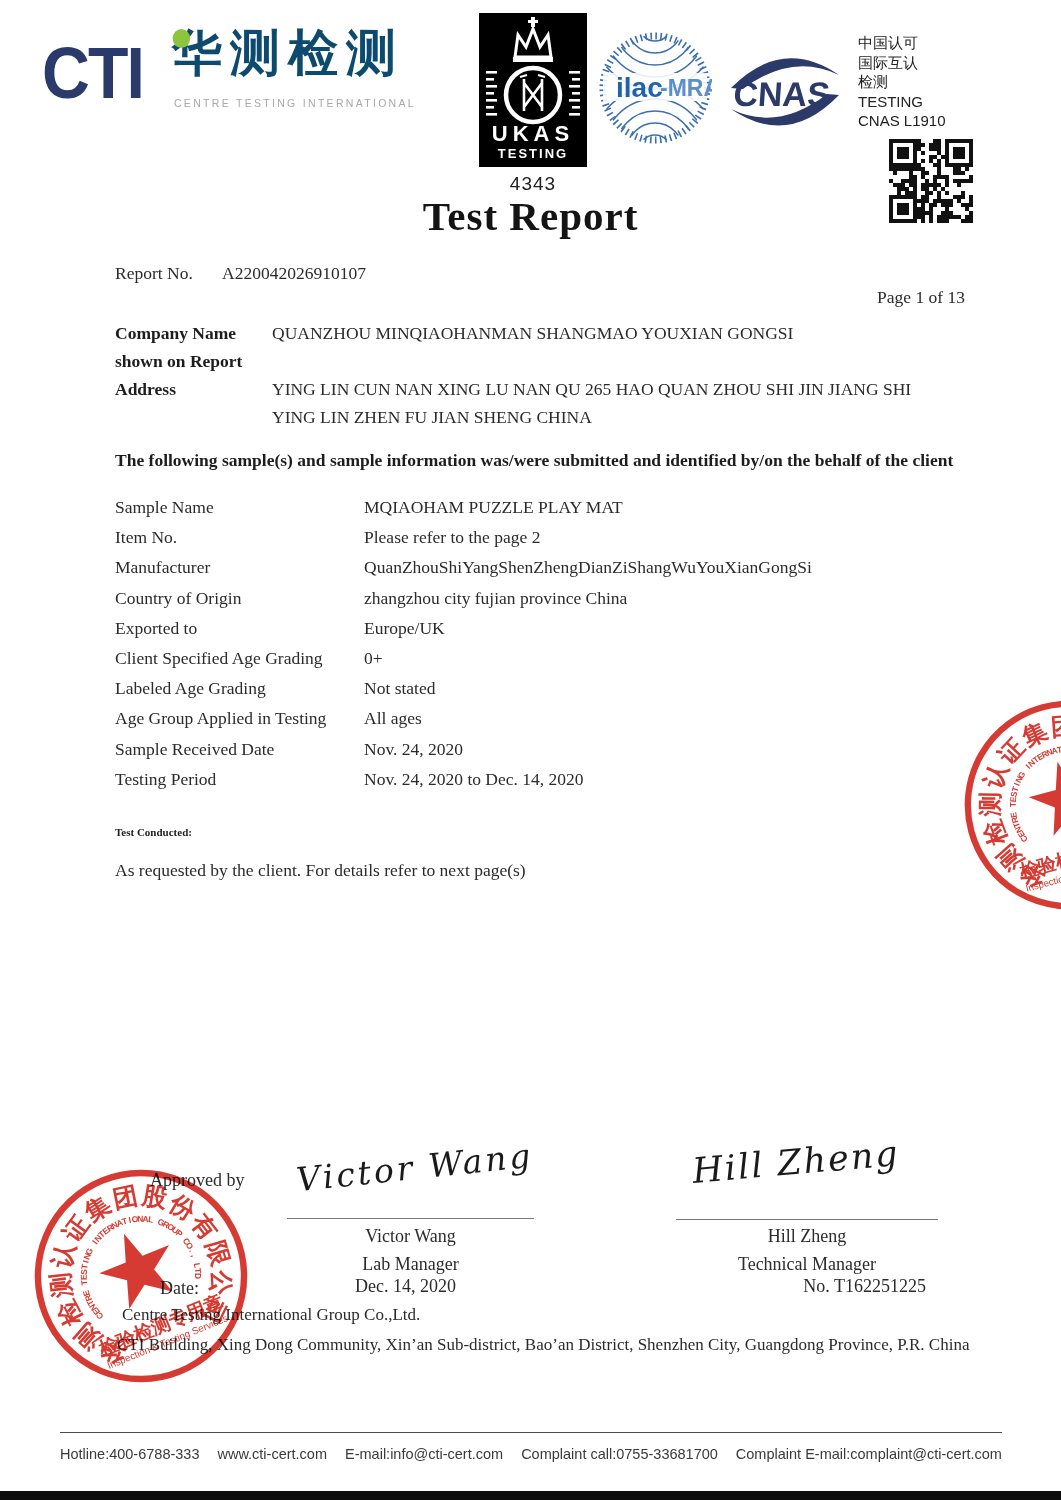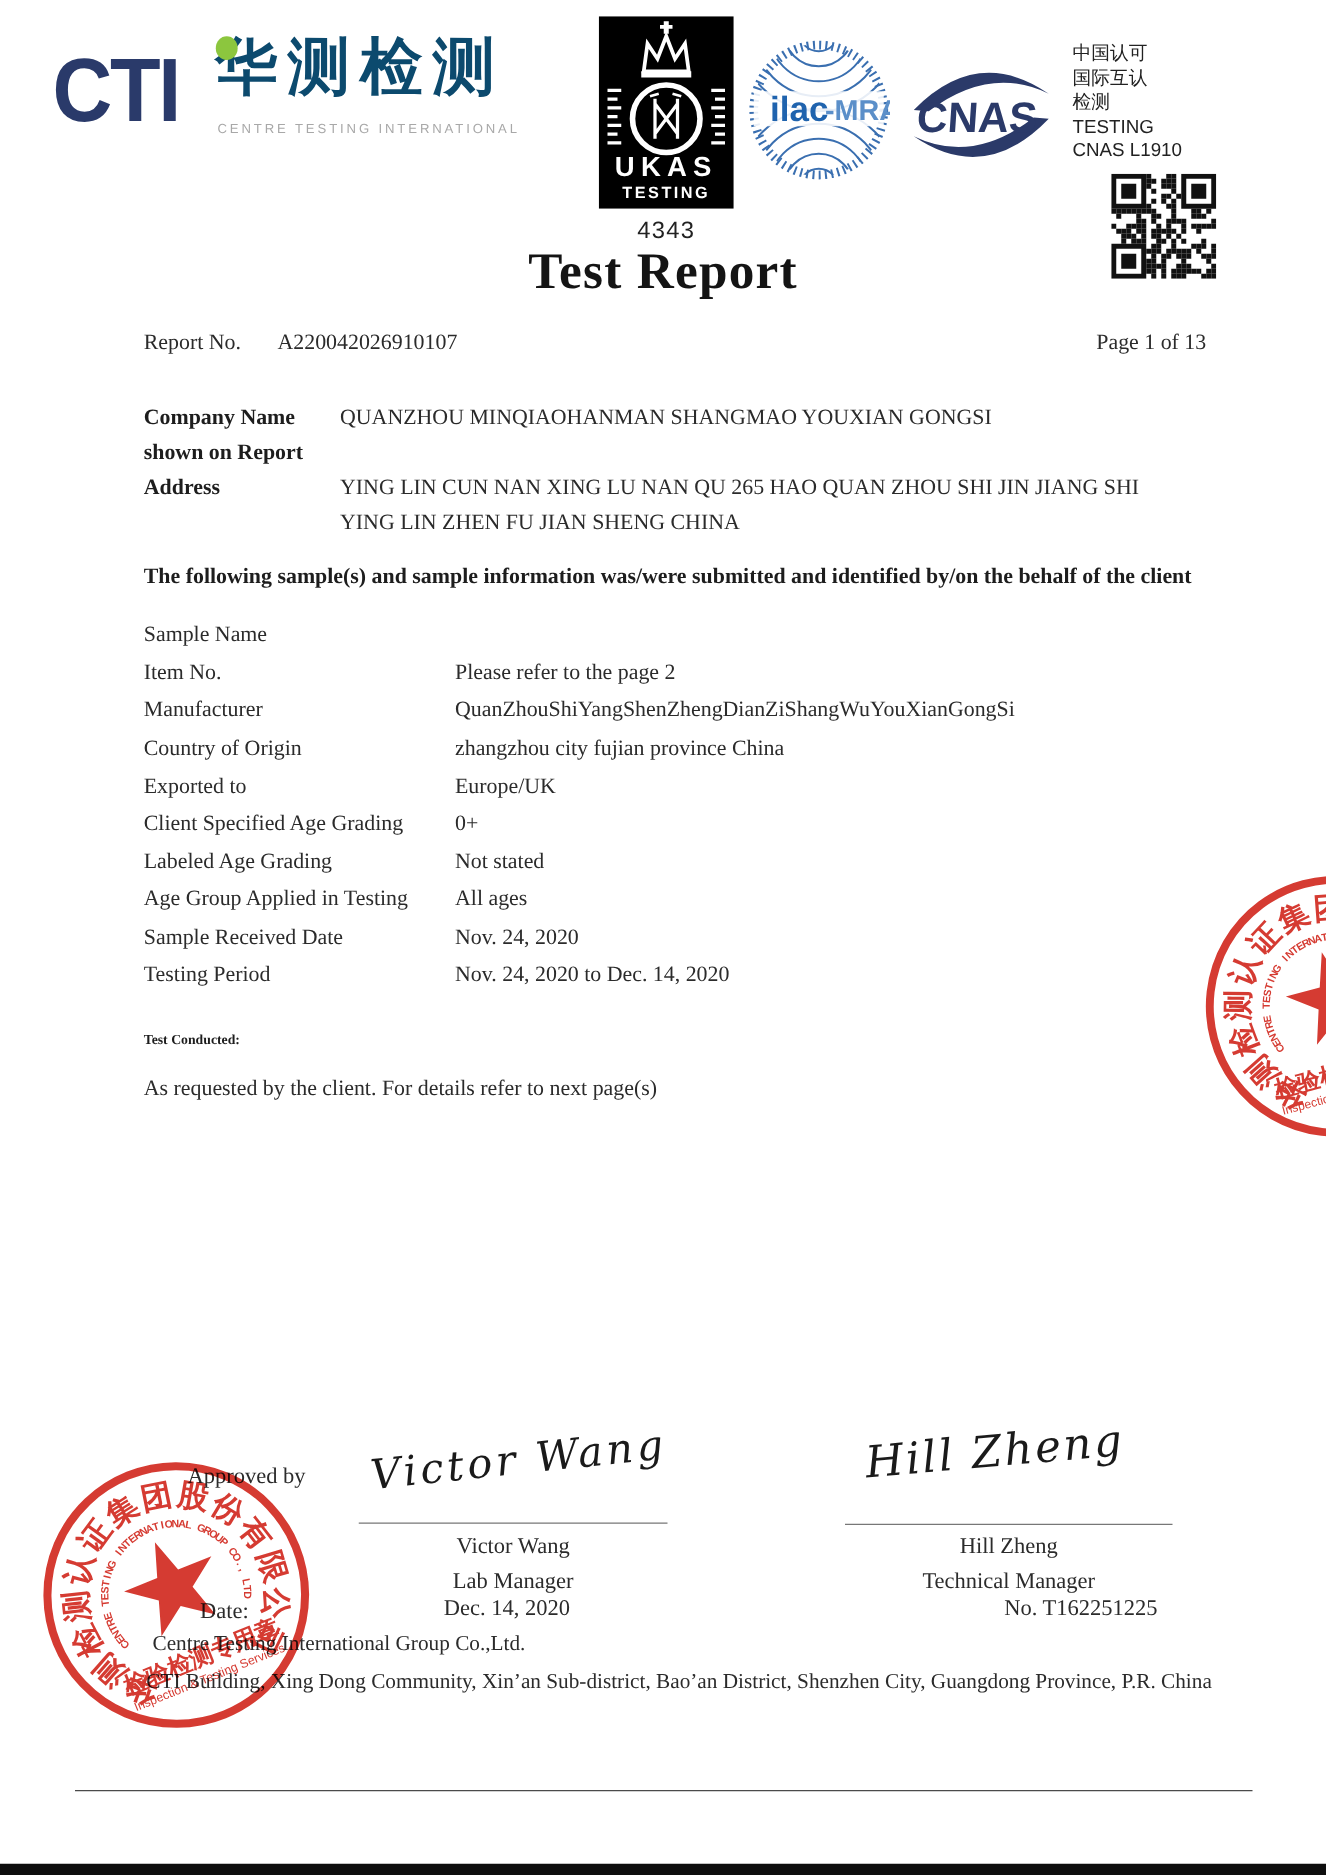--- a/index.html
+++ b/index.html
@@ -21,21 +21,21 @@
   #ilac-wrap{left:598px;top:31px;width:114px;height:114px;}
   #cnas-wrap{left:724px;top:48px;width:122px;height:88px;}
   #accred{left:858px;top:33px;font-family:"Liberation Sans",sans-serif;font-size:15px;
           color:#222;line-height:19.5px;}
   #qr{left:889px;top:139px;width:84px;height:84px;}
 
   
   #title{left:0;top:192px;width:100%;text-align:center;font-size:41px;font-weight:bold;color:#141414;letter-spacing:1px;}
   #report-row{left:115px;top:263px;width:850px;font-size:17.5px;display:flex;}
   #report-no-label{width:107px;}
-  #page-info{margin-left:auto;}
+  #page-info{margin-left:auto;margin-top:24px;}
 
   
   #company{left:115px;top:319px;font-size:17.5px;}
   #company .crow{display:grid;grid-template-columns:157px 693px;line-height:28px;}
   #company .clabel{font-weight:bold;color:#1d1d1d;}
 
   
   #intro{left:115px;top:449px;width:848px;font-size:17.5px;font-weight:bold;color:#1d1d1d;line-height:22px;}
 
   
@@ -356,20 +356,21 @@
       <span></span>
       <span>YING LIN ZHEN FU JIAN SHENG CHINA</span>
     </div>
   </div>
 
   <div class="abs" id="intro">The following sample(s) and sample information was/were submitted and identified by/on the behalf of the client</div>
 
   <div class="abs" id="samples">
       <div class="srow">
         <span>Sample Name</span>
+        <span>MQIAOHAM PUZZLE PLAY MAT</span>
       </div>
       <div class="srow">
         <span>Item No.</span>
         <span>Please refer to the page 2</span>
       </div>
       <div class="srow">
         <span>Manufacturer</span>
         <span>QuanZhouShiYangShenZhengDianZiShangWuYouXianGongSi</span>
       </div>
       <div class="srow">
@@ -546,15 +547,22 @@
         <text x="110" y="55.268" text-anchor="middle" font-size="8.6" fill="#d22a20" font-weight="bold" font-family="Liberation Sans,sans-serif" transform="rotate(96 110 110)"> </text>
         <text x="110" y="55.268" text-anchor="middle" font-size="8.6" fill="#d22a20" font-weight="bold" font-family="Liberation Sans,sans-serif" transform="rotate(101.33333333333331 110 110)">L</text>
         <text x="110" y="55.268" text-anchor="middle" font-size="8.6" fill="#d22a20" font-weight="bold" font-family="Liberation Sans,sans-serif" transform="rotate(106.66666666666666 110 110)">T</text>
         <text x="110" y="55.268" text-anchor="middle" font-size="8.6" fill="#d22a20" font-weight="bold" font-family="Liberation Sans,sans-serif" transform="rotate(112 110 110)">D</text>
         <polygon points="110.0,64.0 119.1,91.5 148.0,91.6 124.7,108.8 133.5,136.4 110.0,119.5 86.5,136.4 95.3,108.8 72.0,91.6 100.9,91.5" fill="#d22a20"></polygon>
         <text x="110" y="170" text-anchor="middle" font-size="19" font-weight="bold" fill="#d22a20" font-family="Liberation Sans,sans-serif">检验检测专用章</text>
         <text x="110" y="185" text-anchor="middle" font-size="10" fill="#d22a20" font-family="Liberation Sans,sans-serif">Inspection &amp; Testing Services</text>
       </svg></div>
 
   <div class="abs" id="footer-line"></div>
+  <div class="abs" id="footer-row">
+      <span>Hotline:400-6788-333</span>
+      <span>www.cti-cert.com</span>
+      <span>E-mail:info@cti-cert.com</span>
+      <span>Complaint call:0755-33681700</span>
+      <span>Complaint E-mail:complaint@cti-cert.com</span>
+    </div>
   <div class="abs" id="black-bar"></div>
 
 </div>
 
 </body></html>

